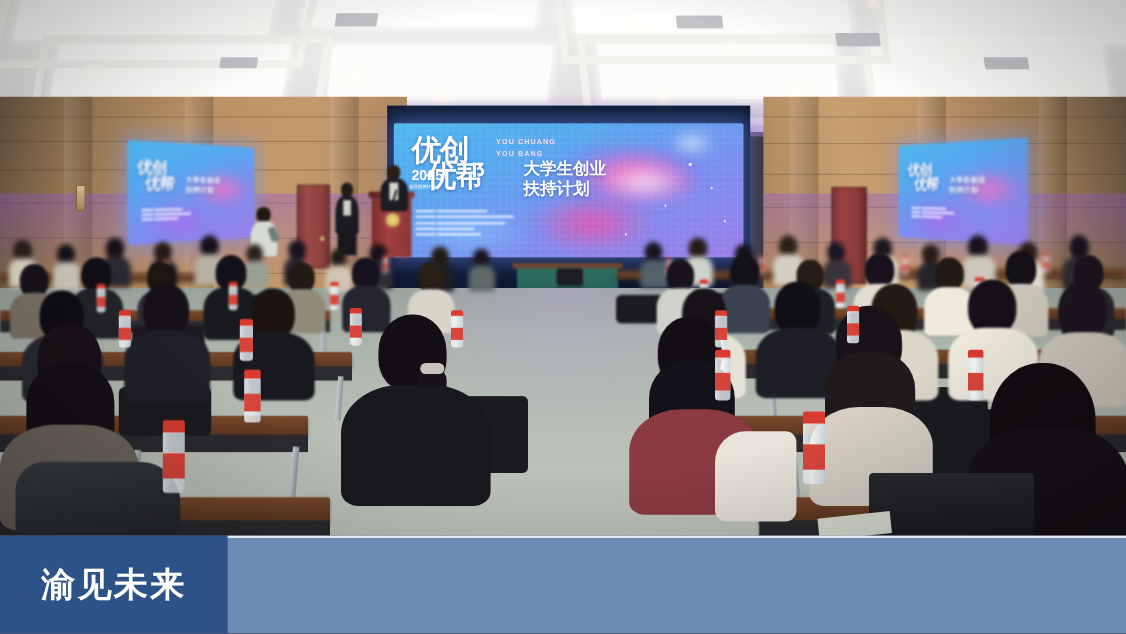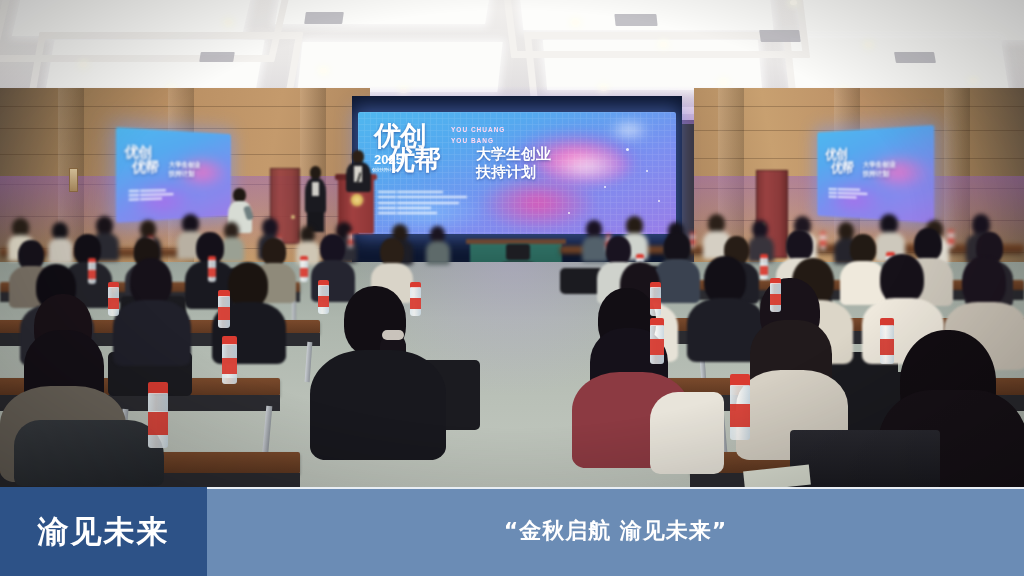--- a/index.html
+++ b/index.html
@@ -714,17 +714,16 @@
 
     <div class="vign"></div>
   </div>
 
   <div class="banner">
     <div class="banner-left">
       <span class="banner-left-text">渝见未来</span>
     </div>
     <div class="banner-hair"></div>
     <div class="banner-right">
-      <div class="banner-l1">“金秋启航  渝见未来”</div>
     </div>
   </div>
 
 </div>
 
 </body></html>

